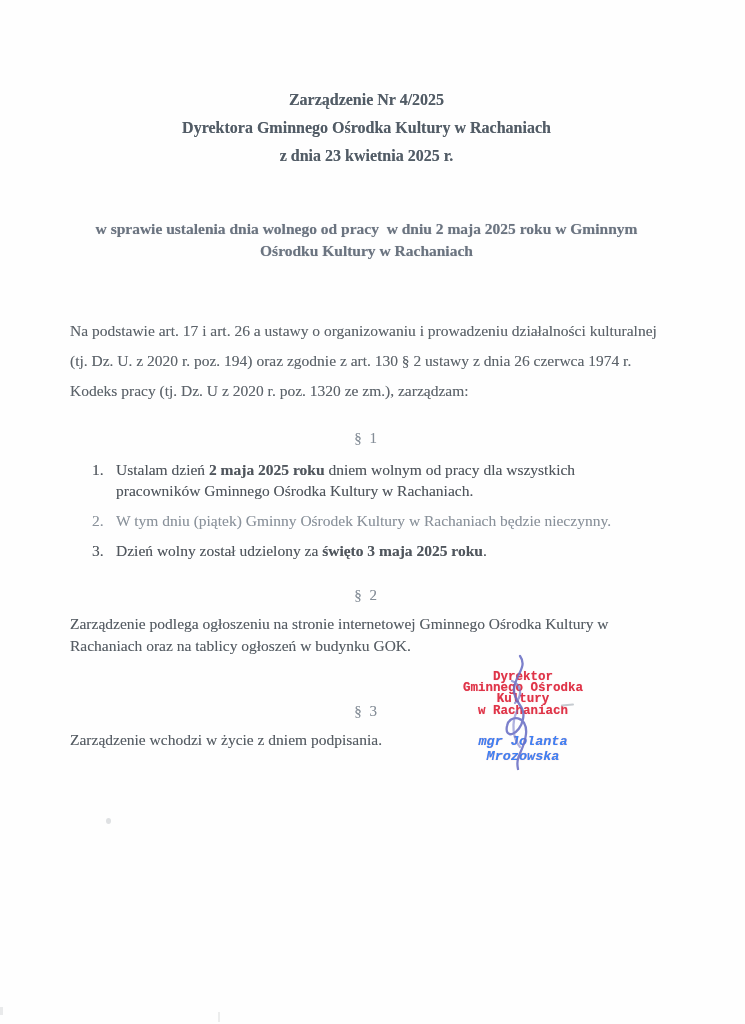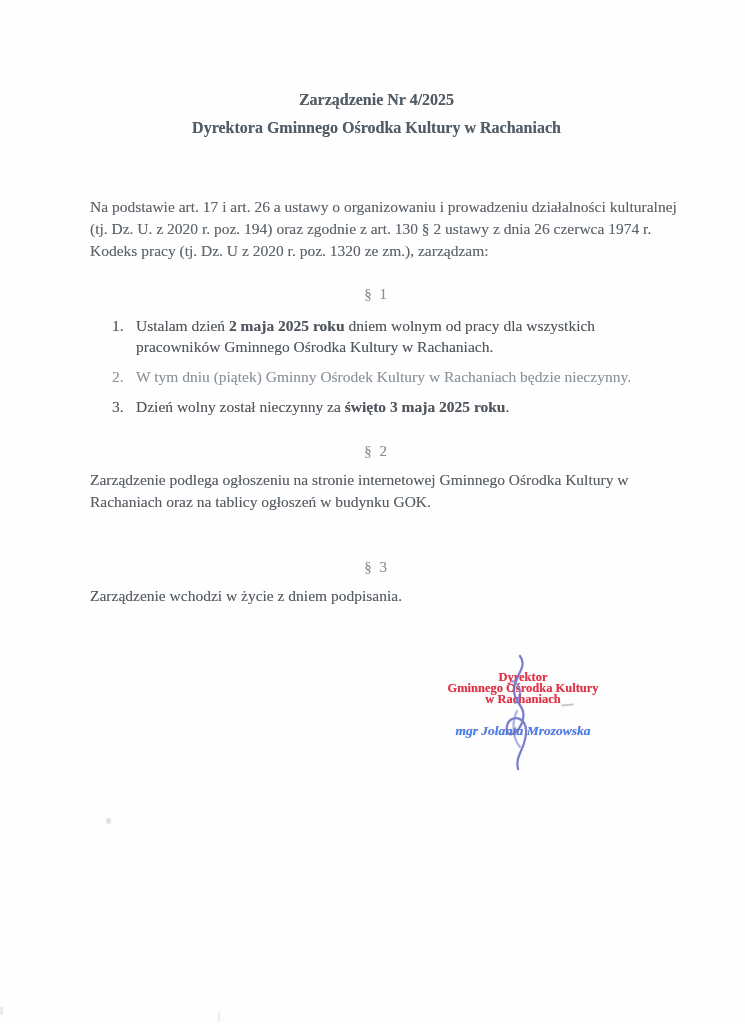--- a/index.html
+++ b/index.html
@@ -12,21 +12,20 @@
     width: 745px;
     height: 1024px;
     background: #fefefe;
     overflow: hidden;
     font-family: "Liberation Serif", "DejaVu Serif", serif;
     color: #545b63;
   }
   .content {
     position: relative;
     padding: 86px 82px 0 70px;
-    margin-left: 20px;
   }
   
   .hdr {
     text-align: center;
     font-weight: bold;
     font-size: 16px;
     line-height: 28px;
     color: #525c66;
     text-shadow: 0 0 0.6px rgba(82,92,102,.55);
   }
@@ -39,21 +38,21 @@
     line-height: 22px;
     color: #6b7480;
     text-shadow: 0 0 0.7px rgba(107,116,128,.5);
     white-space: pre-wrap;
   }
   
   .preamble {
     margin-top: 54px;
     width: 590px;
     font-size: 15.5px;
-    line-height: 22px;
+    line-height: 30px;
     color: #5d646b;
     text-shadow: 0 0 0.6px rgba(93,100,107,.45);
   }
   
   .sec-mark {
     margin-top: 24px;
     text-align: center;
     font-size: 15px;
     color: #848d97;
     letter-spacing: 2px;
@@ -90,21 +89,21 @@
   .sec3-para { margin-top: 9px; width: 596px; }
   .gap-before-sec2 { margin-top: 26px; }
   .gap-before-sec3 { margin-top: 46px; }
   
   .sig-block {
     position: absolute;
     left: 438px;
     top: 672px;
     width: 170px;
     text-align: center;
-    font-family: Liberation Serif, serif;
+    font-family: Liberation Mono, monospace;
   }
   .stamp-line {
     font-weight: bold;
     font-size: 12.5px;
     line-height: 11.2px;
     color: #df3448;
     text-shadow: 0 0 0.7px rgba(223,52,72,.55);
   }
   .stamp-name {
     margin-top: 17px;
@@ -161,39 +160,41 @@
 </style>
 </head>
 <body>
 
 <div class="page">
   <div class="content">
 
     <div class="hdr">
       <div>Zarządzenie Nr 4/2025</div>
       <div>Dyrektora Gminnego Ośrodka Kultury w Rachaniach</div>
+      <div>z dnia 23 kwietnia 2025 r.</div>
     </div>
 
+    <div class="subject">w sprawie ustalenia dnia wolnego od pracy  w dniu 2 maja 2025 roku w Gminnym Ośrodku Kultury w Rachaniach</div>
 
     <div class="preamble">Na podstawie art. 17 i art. 26 a ustawy o organizowaniu i prowadzeniu działalności kulturalnej (tj. Dz. U. z 2020 r. poz. 194) oraz zgodnie z art. 130 § 2 ustawy z dnia 26 czerwca 1974 r. Kodeks pracy (tj. Dz. U z 2020 r. poz. 1320 ze zm.), zarządzam:</div>
 
     <div class="sec-mark">§ 1</div>
 
     <div class="olist">
       <div class="li">
         <span class="num">1.</span>
         <span class="txt"><span>Ustalam dzień </span><span class="bu">2 maja 2025 roku</span><span> dniem wolnym od pracy dla wszystkich pracowników Gminnego Ośrodka Kultury w Rachaniach.</span></span>
       </div>
       <div class="li faded">
         <span class="num">2.</span>
         <span class="txt">W tym dniu (piątek) Gminny Ośrodek Kultury w Rachaniach będzie nieczynny.</span>
       </div>
       <div class="li">
         <span class="num">3.</span>
-        <span class="txt"><span>Dzień wolny został nieczynny za </span><span class="b">święto 3 maja 2025 roku</span><span>.</span></span>
+        <span class="txt"><span>Dzień wolny został udzielony za </span><span class="b">święto 3 maja 2025 roku</span><span>.</span></span>
       </div>
     </div>
 
     <div class="sec-mark gap-before-sec2">§ 2</div>
     <div class="para sec2-para">Zarządzenie podlega ogłoszeniu na stronie internetowej Gminnego Ośrodka Kultury w Rachaniach oraz na tablicy ogłoszeń w budynku GOK.</div>
 
     <div class="sec-mark gap-before-sec3">§ 3</div>
     <div class="para sec3-para">Zarządzenie wchodzi w życie z dniem podpisania.</div>
 
   </div>

